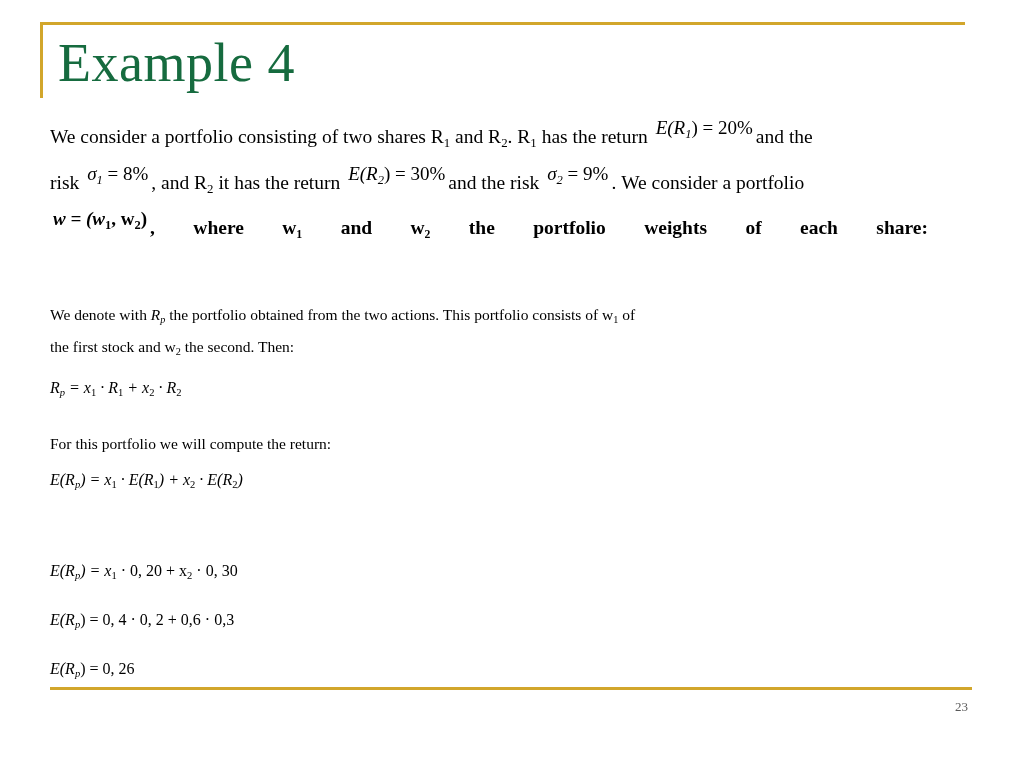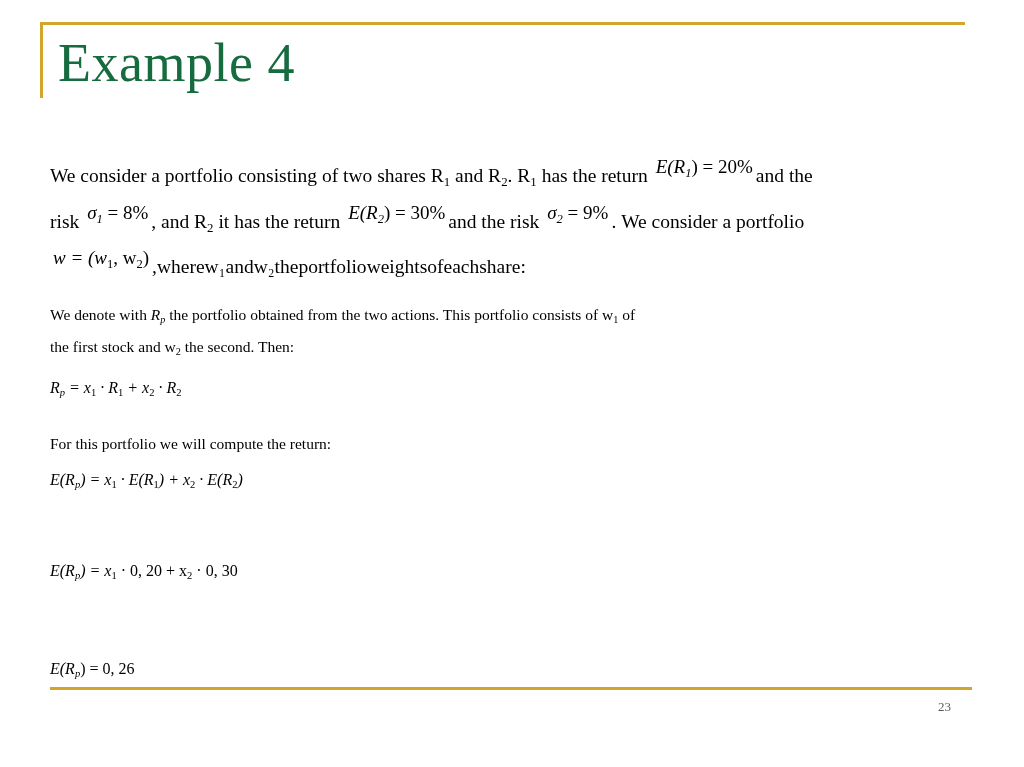--- a/index.html
+++ b/index.html
@@ -66,30 +66,31 @@
   
   .problem {
     position: absolute;
     left: 50px;
     top: 117px;
     width: 878px;
     font-size: 19.5px;
     line-height: 40px;
     text-align: justify;
     text-justify: inter-word;
-    margin-top: 39px;
   }
   .problem .ln {
     display: block;
     white-space: nowrap;
   }
   .problem .ln-justify {
     display: flex;
+    justify-content: space-between;
     align-items: baseline;
     white-space: nowrap;
+    font-weight: bold;
   }
 
   
   .mth {
     font-style: italic;
     font-size: 19px;
     position: relative;
     top: -9px;
     padding: 0 3px;
     white-space: nowrap;
@@ -129,21 +130,21 @@
 
   .mi { font-style: italic; }
   .mr { font-style: normal; }
 
   
   .page-num {
     position: absolute;
     left: 938px;
     top: 699px;
     width: 30px;
-    text-align: left;
+    text-align: right;
     font-size: 13px;
     color: #595959;
     font-family: "Liberation Serif", "DejaVu Serif", serif;
   }
 </style>
 </head>
 <body>
 
 <div class="slide">
 
@@ -182,18 +183,19 @@
 
   <div class="body-line small-math y-eq1"><span>R</span><sub class="mi">p</sub><span> = x</span><sub class="mr">1</sub><span> · R</span><sub class="mr">1</sub><span> + x</span><sub class="mr">2</sub><span> · R</span><sub class="mr">2</sub></div>
 
   <div class="body-line y-forthis">For this portfolio we will compute the return:</div>
 
   <div class="body-line small-math y-eq2"><span>E(R</span><sub class="mi">p</sub><span>) = x</span><sub class="mr">1</sub><span> · E(R</span><sub class="mr">1</sub><span>) + x</span><sub class="mr">2</sub><span> · E(R</span><sub class="mr">2</sub><span>)</span></div>
 
 
   <div class="body-line small-math y-eq3"><span>E(R</span><sub class="mi">p</sub><span>) = x</span><sub class="mr">1</sub><span class="mr"> · 0, 20 + x</span><sub class="mr">2</sub><span class="mr"> · 0, 30</span></div>
 
+  <div class="body-line small-math y-eq4"><span>E(R</span><sub class="mi">p</sub><span class="mr">) = 0, 4 · 0, 2 + 0,6 · 0,3</span></div>
 
   <div class="body-line small-math y-eq5"><span>E(R</span><sub class="mi">p</sub><span class="mr">) = 0, 26</span></div>
 
   <div class="page-num">23</div>
 
 </div>
 
 </body></html>

